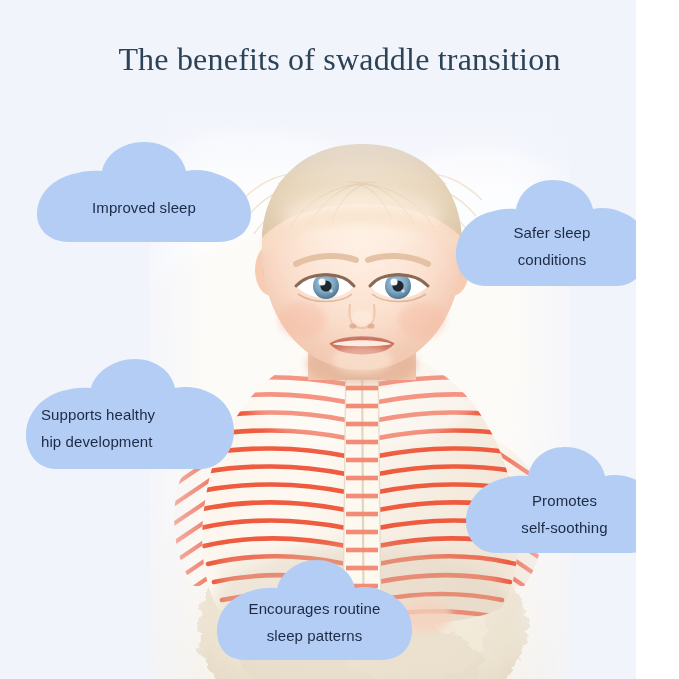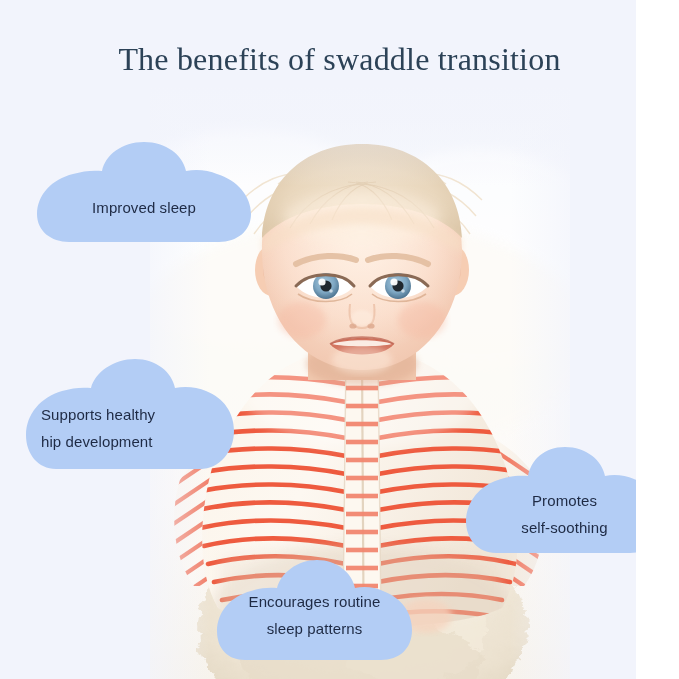--- a/index.html
+++ b/index.html
@@ -392,20 +392,36 @@
                C 218 93, 204 104, 186 104
                L 36 104
                C 18 104, 4 93, 4 76
                C 4 57, 19 41, 40 36
                C 50 33, 60 32, 69 33
                C 72 17, 89 4, 111 4 Z" fill="#b3cdf5"></path>
     </svg>
     <div class="cloud-label center" style="top:56px;">Improved sleep</div>
   </div>
 
+  <div class="cloud" style="left:452px; top:176px; width:200px; height:114px;">
+    <svg width="200" height="114" viewBox="0 0 200 114" xmlns="http://www.w3.org/2000/svg">
+      <path d="M101 4
+               C 122 4, 138 17, 141 33
+               C 150 31, 161 32, 169 36
+               C 187 42, 196 57, 196 74
+               C 196 94, 183 110, 165 110
+               L 33 110
+               C 16 110, 4 96, 4 78
+               C 4 58, 18 41, 38 36
+               C 47 33, 56 32, 64 33
+               C 67 17, 80 4, 101 4 Z" fill="#b3cdf5"></path>
+    </svg>
+    <div class="cloud-label center" style="top:43px;">Safer sleep
+conditions</div>
+  </div>
 
   <div class="cloud" style="left:462px; top:443px; width:205px; height:114px;">
     <svg width="205" height="114" viewBox="0 0 205 114" xmlns="http://www.w3.org/2000/svg">
       <path d="M103 4
                C 124 4, 140 17, 143 33
                C 152 31, 163 32, 172 36
                C 191 43, 201 58, 201 76
                C 201 96, 187 110, 168 110
                L 34 110
                C 16 110, 4 96, 4 78
@@ -440,17 +456,17 @@
                C 124 4, 139 17, 142 32
                C 151 30, 162 31, 170 35
                C 189 42, 199 57, 199 74
                C 199 93, 186 104, 168 104
                L 32 104
                C 15 104, 4 93, 4 75
                C 4 56, 18 40, 38 35
                C 47 32, 56 31, 64 32
                C 68 17, 84 4, 104 4 Z" fill="#b3cdf5"></path>
     </svg>
-    <div class="cloud-label center" style="top:32px;text-align:center;">Encourages routine
+    <div class="cloud-label center" style="top:39px;text-align:center;">Encourages routine
 sleep patterns</div>
   </div>
 
 </div>
 
 </body></html>

